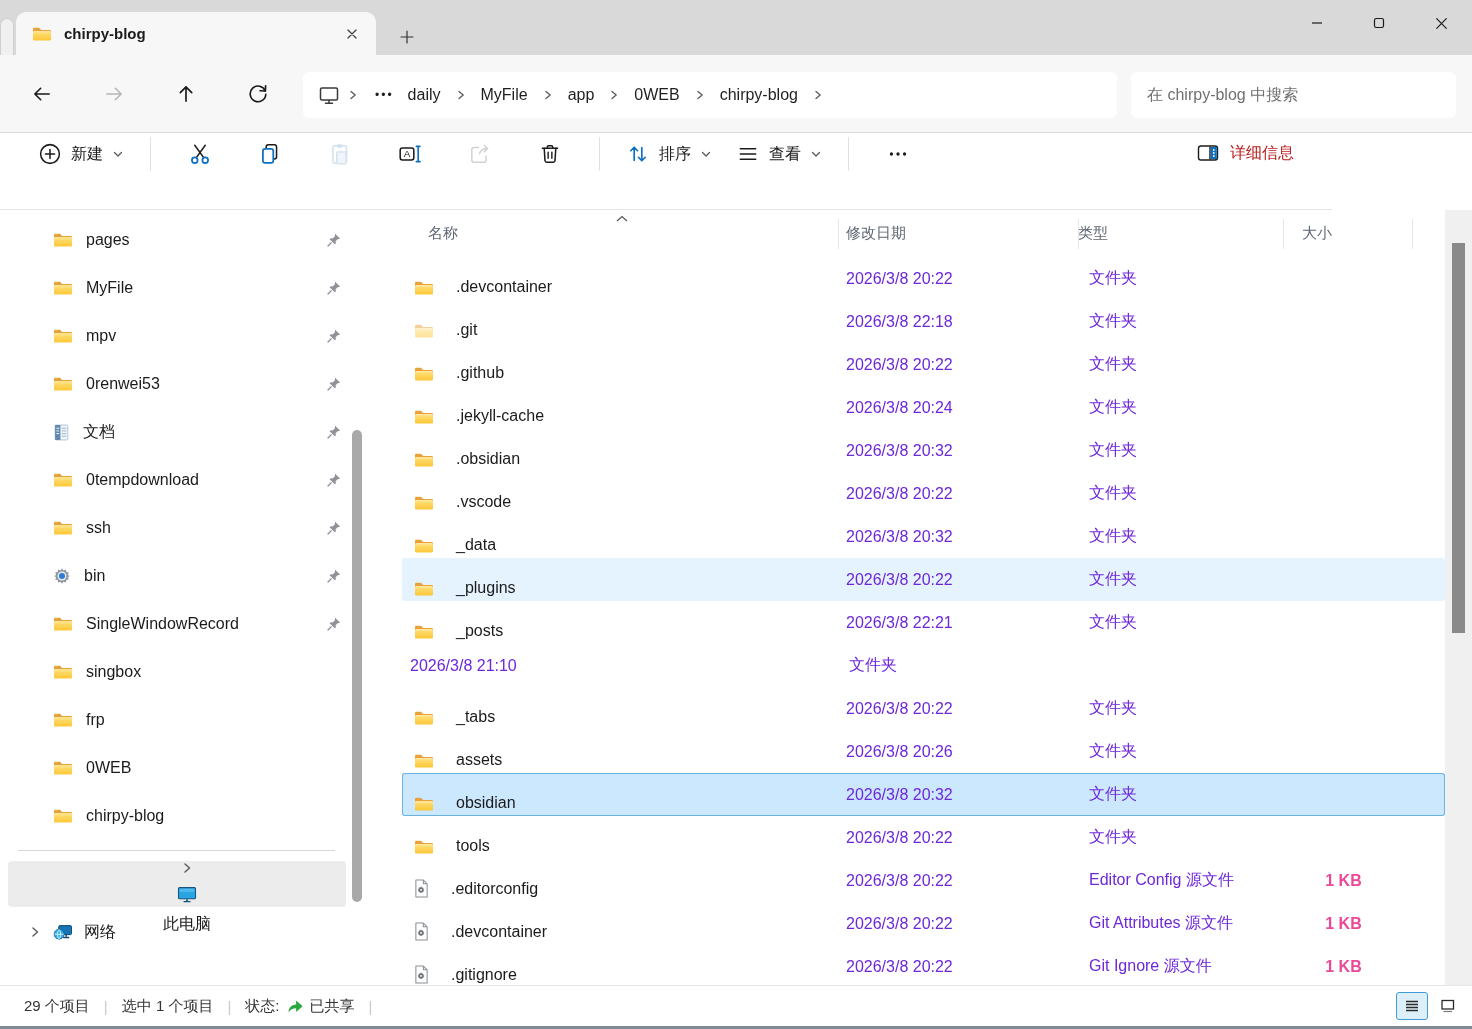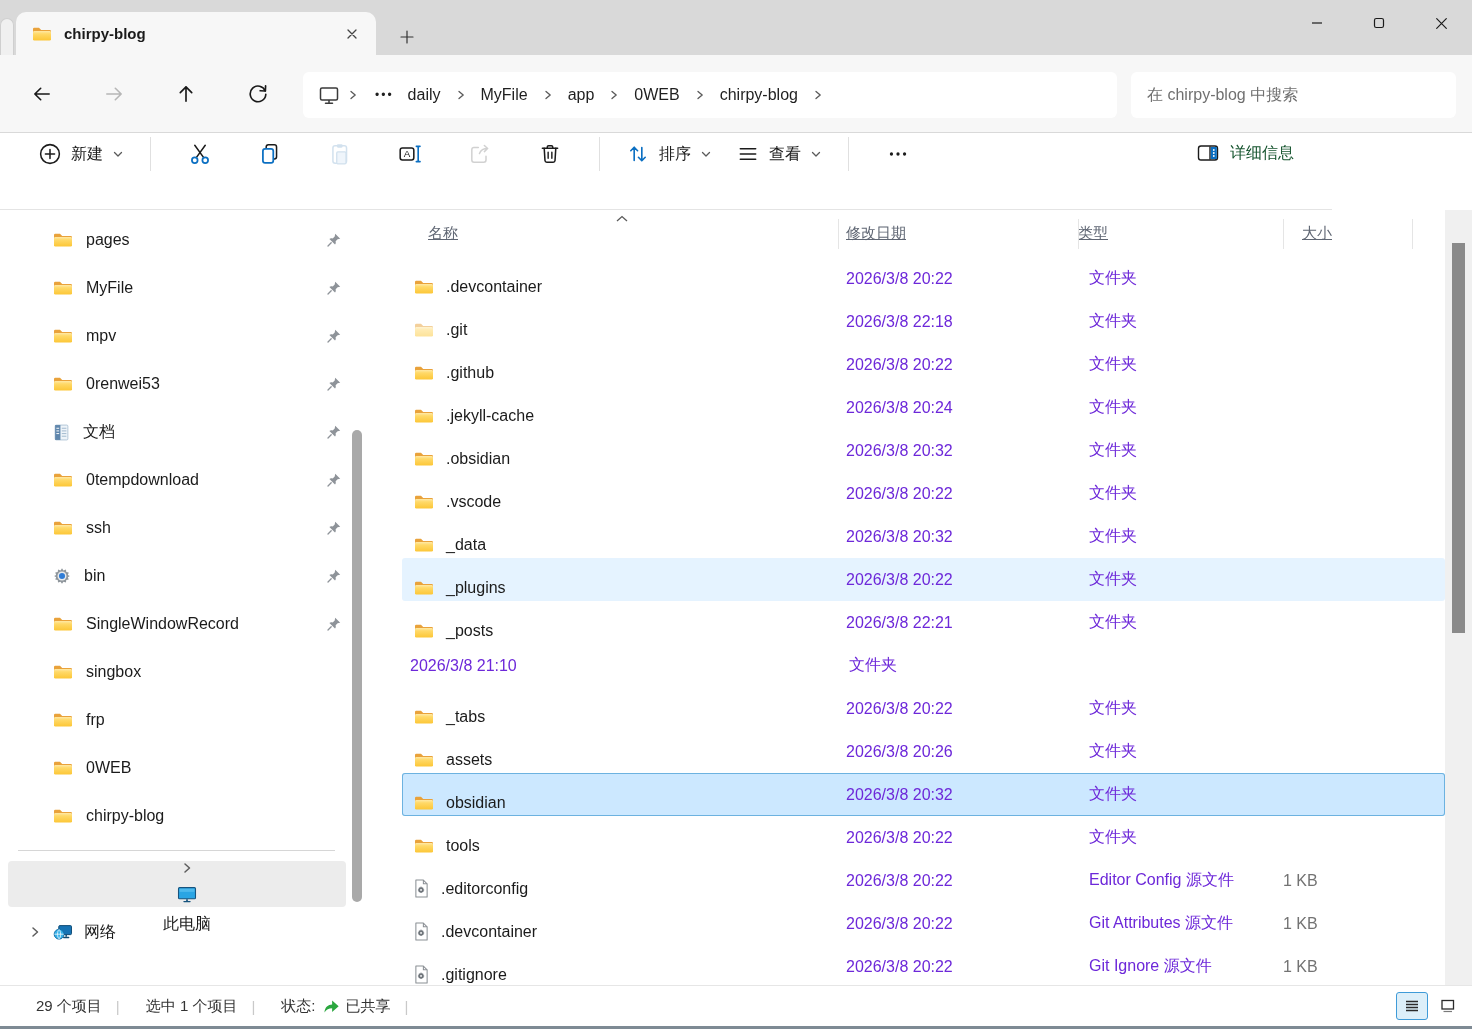--- a/index.html
+++ b/index.html
@@ -32,61 +32,61 @@
 
   
   .toolbar { position:absolute; left:0; top:133px; width:1332px; height:77px; background:#fff; border-bottom:1px solid #e4e4e4; display:flex; align-items:flex-start; }
   .toolbar-left { display:flex; align-items:center; margin-left:26px; }
   .tb-labeled { display:flex; align-items:center; gap:9px; border:none; background:transparent; font-size:16px; font-family:inherit; color:#1b1b1b; padding:9px 12px; border-radius:5px; }
   .tb-icon { width:46px; height:42px; border:none; background:transparent; border-radius:5px; display:flex; align-items:center; justify-content:center; margin:0 12px; }
   .tb-icon.disabled { opacity:.45; }
   .tb-div { width:1px; height:34px; background:#e0e0e0; margin:0 14px; }
   .tb-chev { display:flex; color:#5a5a5a; }
   .toolbar-right { margin-left:auto; margin-right:26px; }
-  .details-btn { display:flex; align-items:center; gap:10px; border:none; background:transparent; font-size:16px; font-family:Liberation Sans, sans-serif; color:#14532d; padding:9px 12px; border-radius:5px; }
+  .details-btn { display:flex; align-items:center; gap:10px; border:none; background:transparent; font-size:16px; font-family:Liberation Sans, sans-serif; color:#b91c1c; padding:9px 12px; border-radius:5px; }
 
   .ic { display:inline-flex; align-items:center; justify-content:center; }
   .ic svg { display:block; }
   .pale { opacity:.5; }
 
   
   .sidebar { position:absolute; left:0; top:210px; width:400px; height:775px; background:#fff; overflow:hidden; }
   .side-list { padding-top:6px; }
   .side-item { height:48px; display:flex; align-items:center; gap:13px; padding-left:53px; padding-right:58px; font-size:16px; cursor:default; }
   .side-label { flex:1; white-space:nowrap; overflow:hidden; }
   .pin { margin-left:auto; }
   .side-divider { border-top:1px solid #d6d6d6; margin:10px 65px 10px 18px; }
   .tree-item { height:46px; display:flex; align-items:center; gap:11px; padding-left:20px; margin:0 54px 2px 8px; border-radius:4px; font-size:16px; }
   .tree-item.selected { background:#ececec;flex-direction:column; }
   .tree-chev { color:#5d5d5d; display:flex; }
   .side-scroll { position:absolute; left:352px; top:220px; width:10px; height:472px; background:#a9a9a9; border-radius:5px; }
 
   
   .filearea { position:absolute; left:400px; top:210px; width:1045px; height:775px; background:#fff; }
-  .lheader { position:relative; height:47px; display:grid; grid-template-columns:436px 240px 205px 129px; align-items:center; margin-left:2px; font-size:15px; color:#5f6673;text-decoration:underline; }
+  .lheader { position:relative; height:47px; display:grid; grid-template-columns:436px 240px 205px 129px; align-items:center; margin-left:2px; font-size:15px; color:#5f6673; }
   .lh-name { padding-left:26px; } .lh-date { padding-left:8px; } .lh-type { } .lh-size { padding-left:19px; }
   .lh-sep { position:absolute; top:9px; width:1px; height:30px; background:#e5e5e5; }
   .sort-caret { position:absolute; left:213px; top:-1px; color:#5a5a5a; }
   .rows { margin-left:2px; }
   .row { height:43px; display:grid; grid-template-columns:436px 240px 205px 129px; align-items:center; font-size:16px; border-radius:3px; }
   .row.hover { background:#e5f3ff; }
   .row.selected { background:#cce8ff; box-shadow:inset 0 0 0 1px #6cb2e0; }
-  .c-name { display:flex; align-items:center; gap:12px; padding-left:12px; overflow:hidden;margin-top:16px; }
+  .c-name { display:flex; align-items:flex-end; gap:22px; padding-left:12px; overflow:hidden;margin-top:16px; }
   .fname { white-space:nowrap; }
   .c-date, .c-type { color:#6d28d9; white-space:nowrap; }
   .c-date { padding-left:8px; } .c-type { padding-left:11px; }
-  .c-size { color:#737373; text-align:left; padding-right:8px; white-space:nowrap; }
+  .c-size { color:#ec4899; text-align:center; padding-right:8px; white-space:nowrap;font-weight:bold; }
 
   
   .vscroll { position:absolute; right:0; top:210px; width:27px; height:775px; background:#f0f0f0; }
   .vscroll-thumb { position:absolute; left:7px; top:33px; width:13px; height:390px; background:#8a8a8a; }
 
   
   .statusbar { position:absolute; left:0; top:985px; width:1472px; height:44px; background:#fff; border-top:1px solid #e6e6e6; display:flex; align-items:center; font-size:15px; color:#333; border-bottom:3px solid #7e8a94; }
-  .sb-seg { padding:0 14px; white-space:nowrap; display:flex; align-items:center; gap:6px;margin-left:12px; }
+  .sb-seg { padding:0 14px; white-space:nowrap; display:flex; align-items:center; gap:6px; }
   .sb-seg:first-child { padding-left:24px; }
   .sb-div { color:#c9c9c9; }
   .sb-toggles { margin-left:auto; margin-right:8px; display:flex; gap:4px; align-items:center; }
   .vt-btn { width:32px; height:28px; display:flex; align-items:center; justify-content:center; background:transparent; border:1px solid transparent; border-radius:3px; }
   .vt-btn.active { background:#ddeff9; border-color:#3f9bd8; }
 </style>
 </head>
 <body>
 
 <svg width="0" height="0" style="position:absolute">

